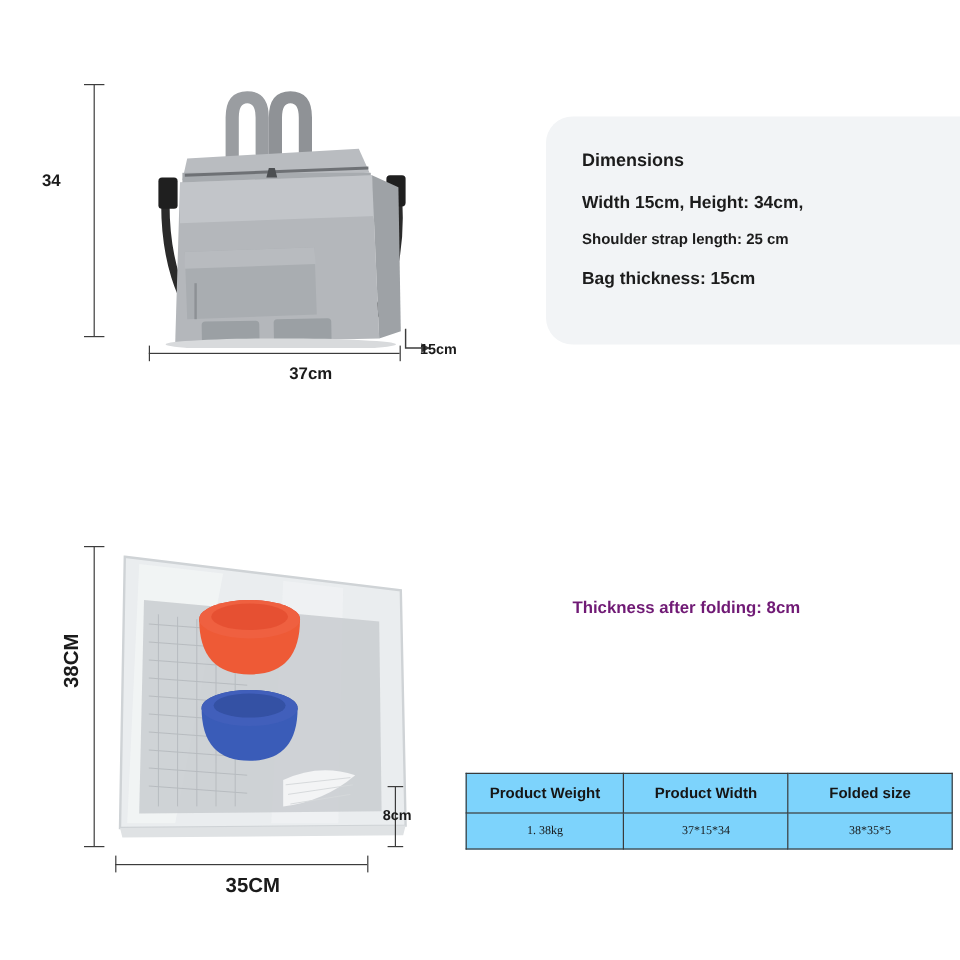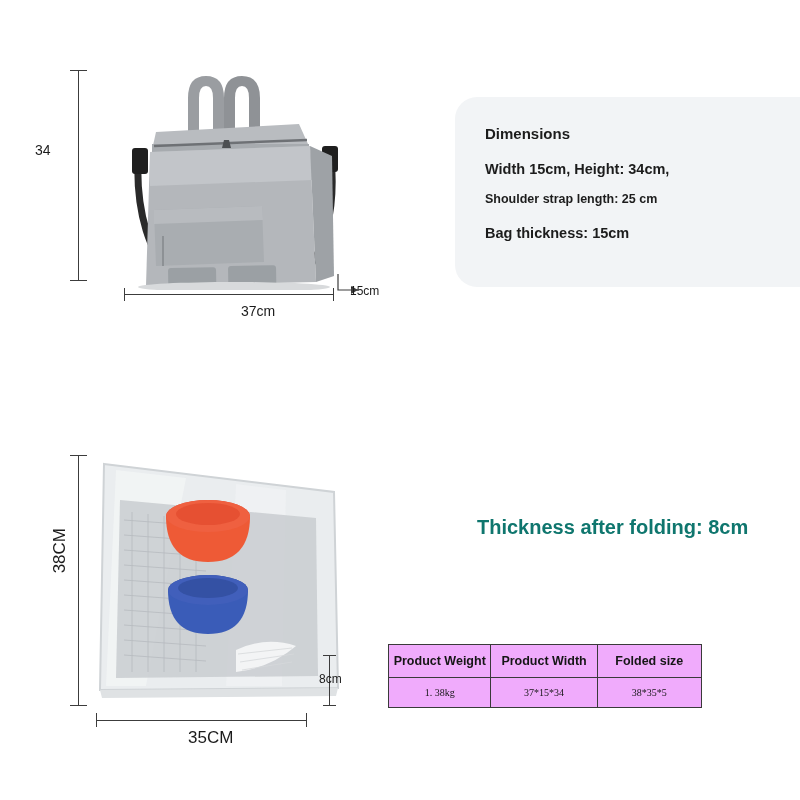--- a/index.html
+++ b/index.html
@@ -13,21 +13,21 @@
   #page {
     position: relative;
     width: 800px; height: 800px;
     background: #ffffff;
   }
 
   
   .dim-label {
     position: absolute;
     color: #1b1b1b;
-    font-weight: 400;
+    font-weight: 700;
     white-space: nowrap;
   }
   .rule-v {
     position: absolute;
     width: 1px;
     background: #3c3c3c;
   }
   .rule-h {
     position: absolute;
     height: 1px;
@@ -67,34 +67,34 @@
   #headline {
     position: absolute;
     left: 382px; top: 456px;
     font-size: 20px;
     font-weight: 700;
     color: #161616;
     white-space: nowrap;
   }
   #subline {
     position: absolute;
-    left: 477px; top: 516px;
-    font-size: 20px;
-    font-weight: 700;
-    color: #0f766e;
+    left: 477px; top: 498px;
+    font-size: 14px;
+    font-weight: 700;
+    color: #701a75;
     white-space: nowrap;
   }
 
   
   #spec-table {
     position: absolute;
     left: 388px; top: 644px;
-    width: 314px;
+    width: 406px;
     border-collapse: collapse;
-    background: #f0abfc;
+    background: #7dd3fc;
   }
   #spec-table th, #spec-table td {
     border: 1px solid #3a3a3a;
     text-align: center;
     color: #161616;
   }
   #spec-table th {
     font-size: 12.5px;
     font-weight: 700;
     padding: 9px 4px;

